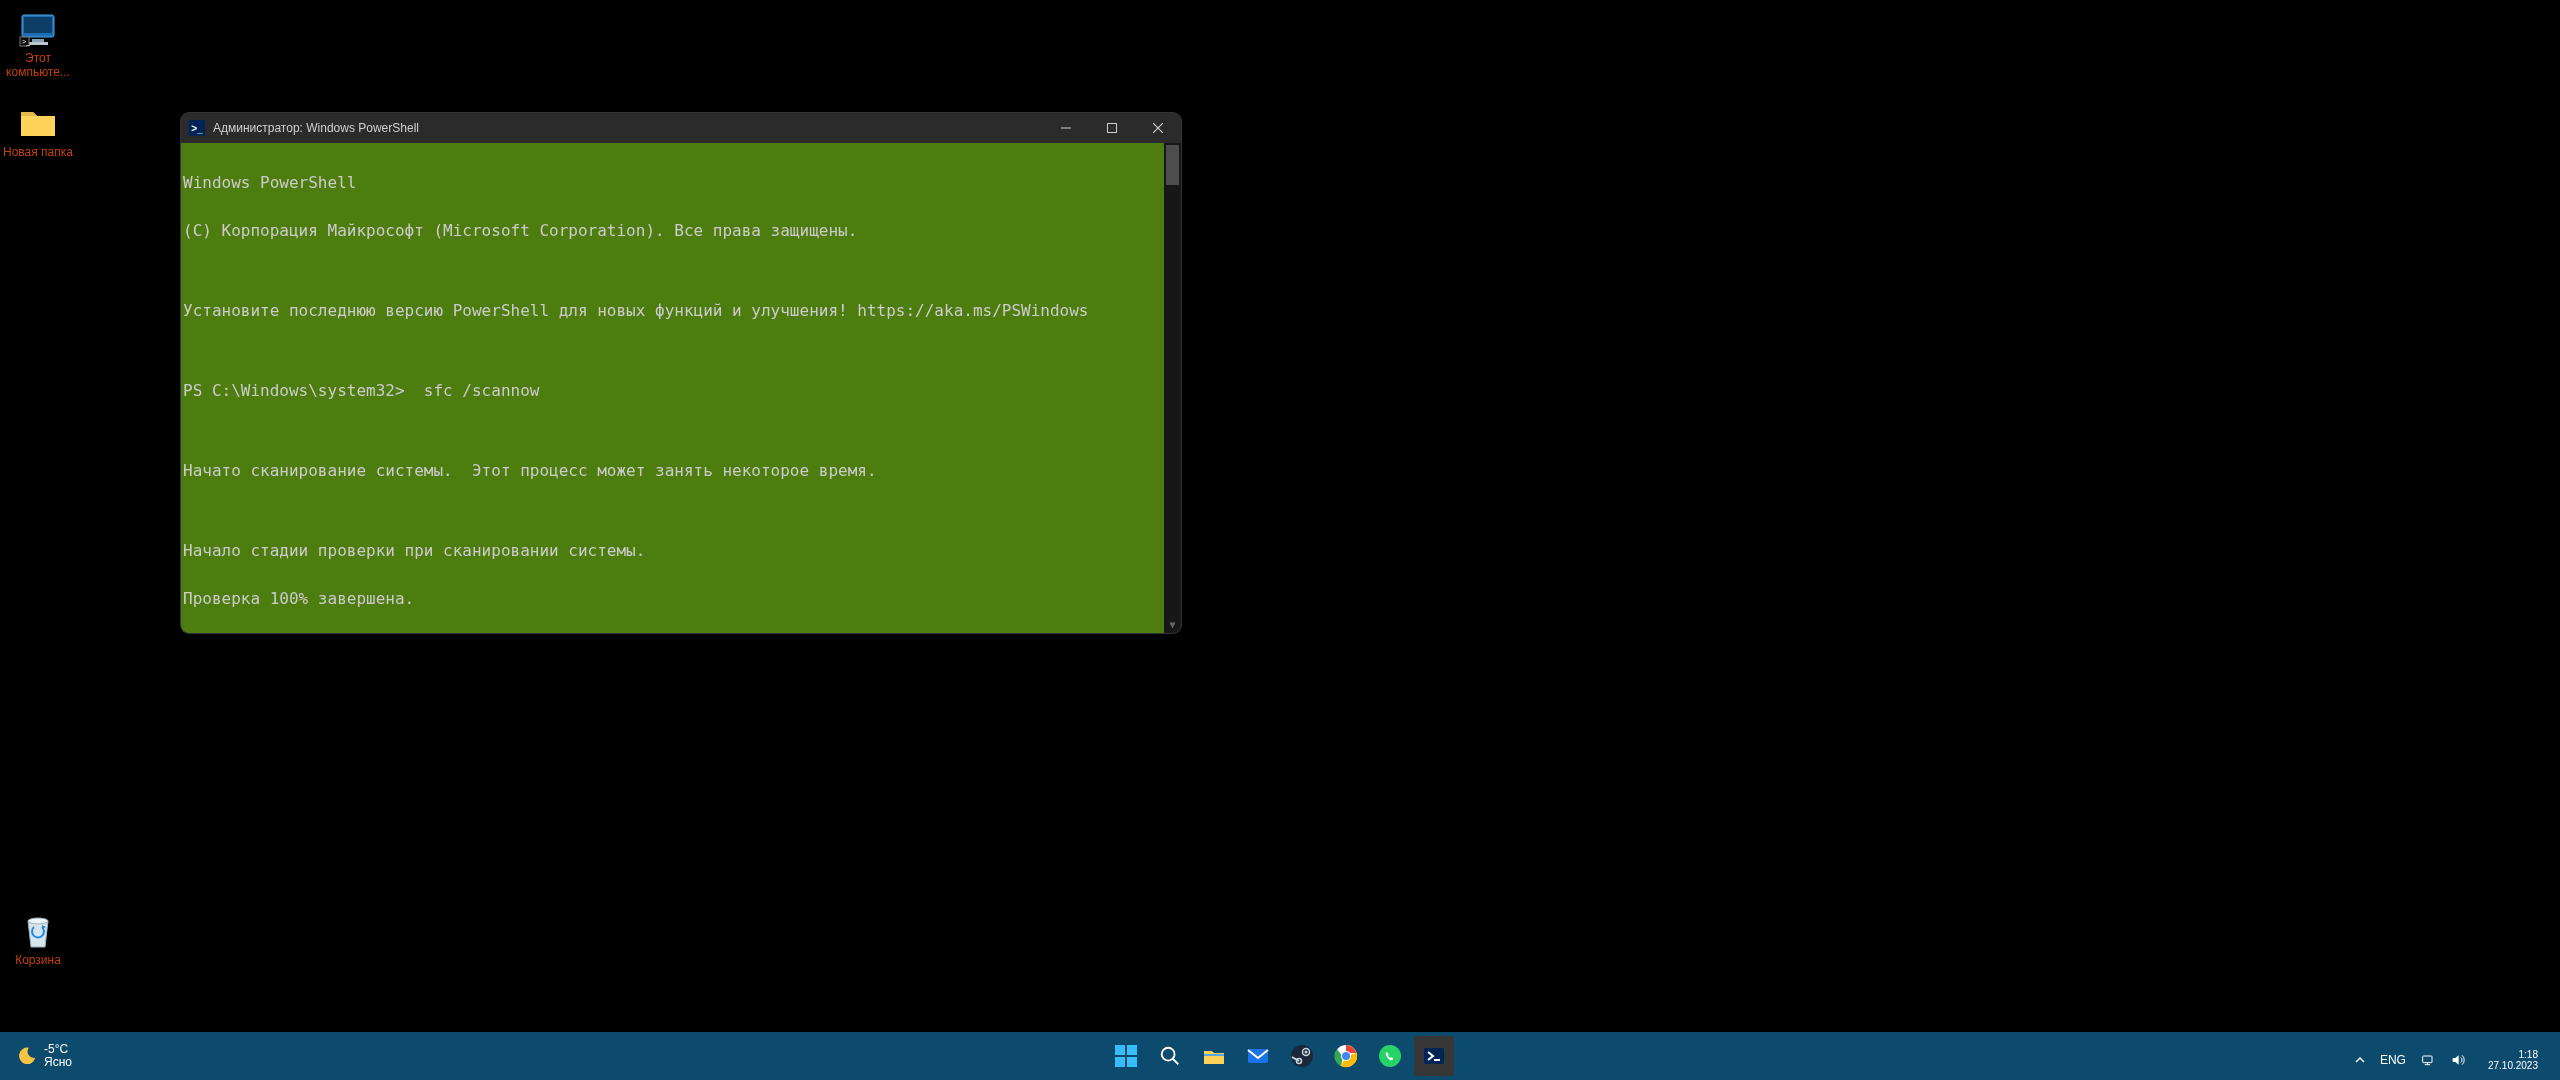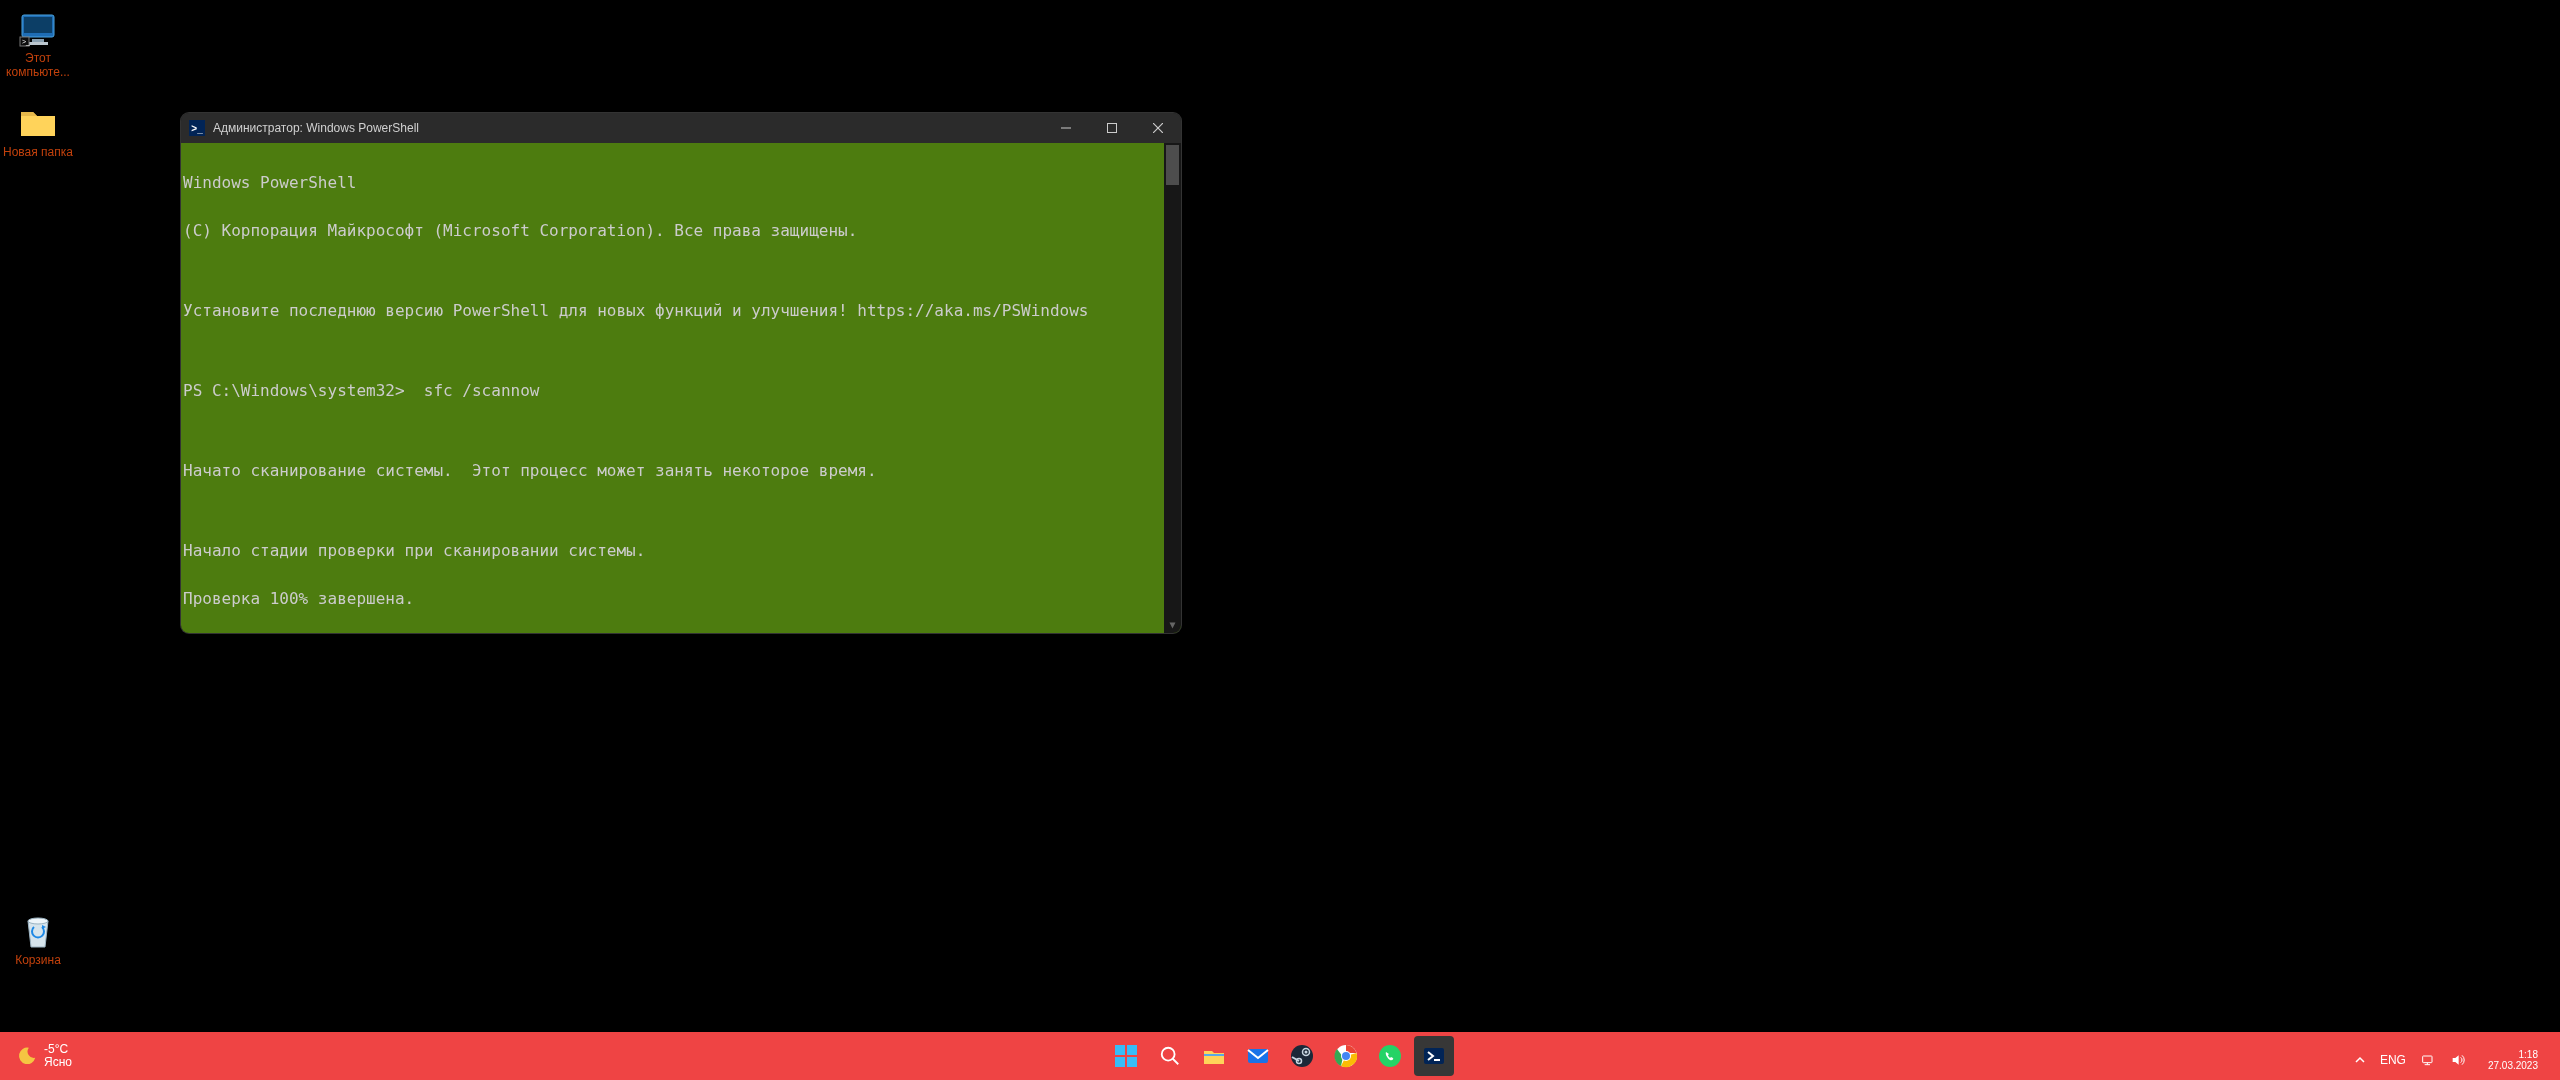--- a/index.html
+++ b/index.html
@@ -24,21 +24,21 @@
 
   .ps-body { flex:1; background:#4d7c0f; color:#cccccc; font-family:Consolas,monospace; font-size:16px; line-height:1.0; padding:0 2px; position:relative; overflow:hidden; white-space:pre; }
   .ps-body .line { white-space: pre; }
   .ps-scrollbar { position:absolute; right:0; top:0; bottom:0; width:17px; background:#171717; }
   .ps-scrollbar .thumb { position:absolute; left:2px; right:2px; top:2px; height:40px; background:#4d4d4d; }
   .ps-scrollbar .arrow { position:absolute; left:0; right:0; height:17px; display:flex;align-items:center;justify-content:center;color:#666;font-size:10px;}
   .ps-scrollbar .arrow.up{top:0;}
   .ps-scrollbar .arrow.down{bottom:0;}
 
   
-  .taskbar { position:absolute; left:0; right:0; bottom:0; height:48px; background:#ef4444; display:flex; align-items:center; color:#fff; }
+  .taskbar { position:absolute; left:0; right:0; bottom:0; height:48px; background:#0c4a6e; display:flex; align-items:center; color:#fff; }
   .tb-left { display:flex; align-items:center; height:100%; padding-left:10px; gap:4px; }
   .weather { display:flex; align-items:center; gap:6px; font-size:12px; padding:0 6px; height:40px; }
   .weather .moon { width:22px; height:22px; }
   .weather .wtxt { display:flex; flex-direction:column; line-height:1.1; }
   .tb-center { position:absolute; left:50%; transform:translateX(-50%); display:flex; align-items:center; gap:4px; height:100%; }
   .tb-icon { width:40px; height:40px; display:flex; align-items:center; justify-content:center; border-radius:4px; cursor:pointer; }
   .tb-icon.active { background:#373737; }
   .tb-icon .inner { width:24px; height:24px; display:flex;align-items:center;justify-content:center; }
   .tb-right { margin-left:auto; display:flex; align-items:flex-end; height:100%; padding-right:8px; gap:2px; }
   .tray-item { height:40px; display:flex; align-items:center; justify-content:center; padding:0 6px; font-size:12px; cursor:pointer; border-radius:4px;}
@@ -241,17 +241,17 @@
     <div class="tray-item tray-icon">
       <svg viewBox="0 0 24 24">
         <path d="M4 9 L8 9 L13 5 L13 19 L8 15 L4 15 Z" fill="#fff" stroke="none"></path>
         <path d="M16 8 A5 5 0 0 1 16 16"></path>
         <path d="M18 5 A9 9 0 0 1 18 19"></path>
       </svg>
     </div>
     <div class="tray-item">
       <div class="clock">
         <span>1:18</span>
-        <span>27.03.2023</span>
+        <span>27.10.2023</span>
       </div>
     </div>
   </div>
 </div>
 
 </body></html>

